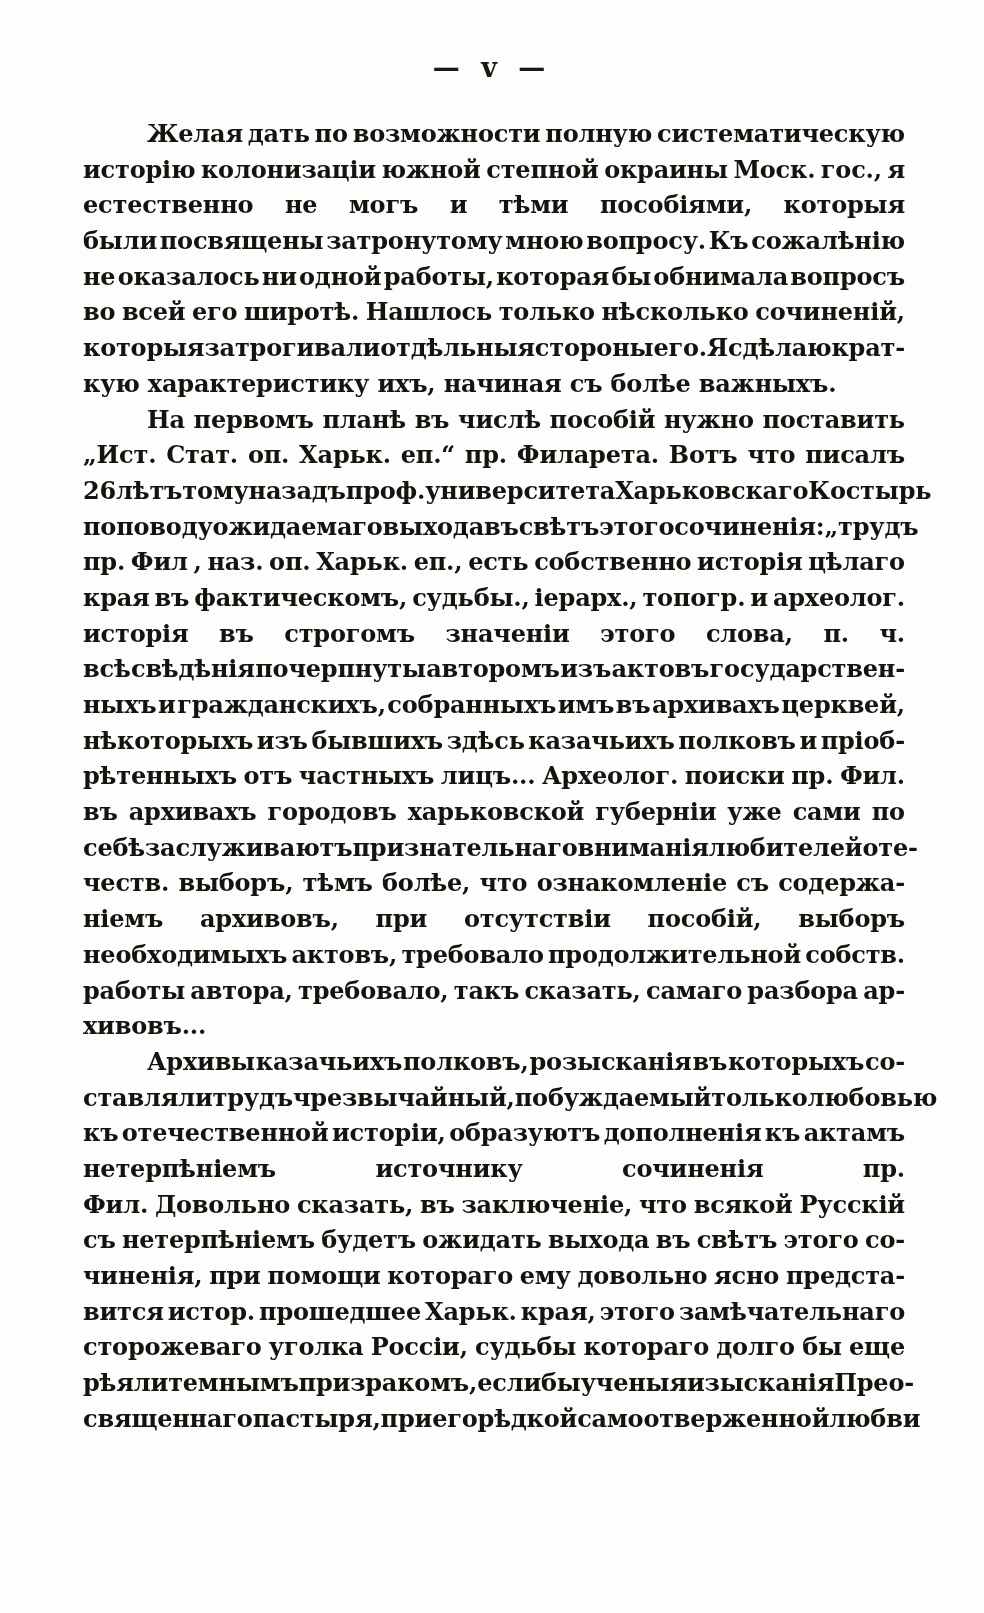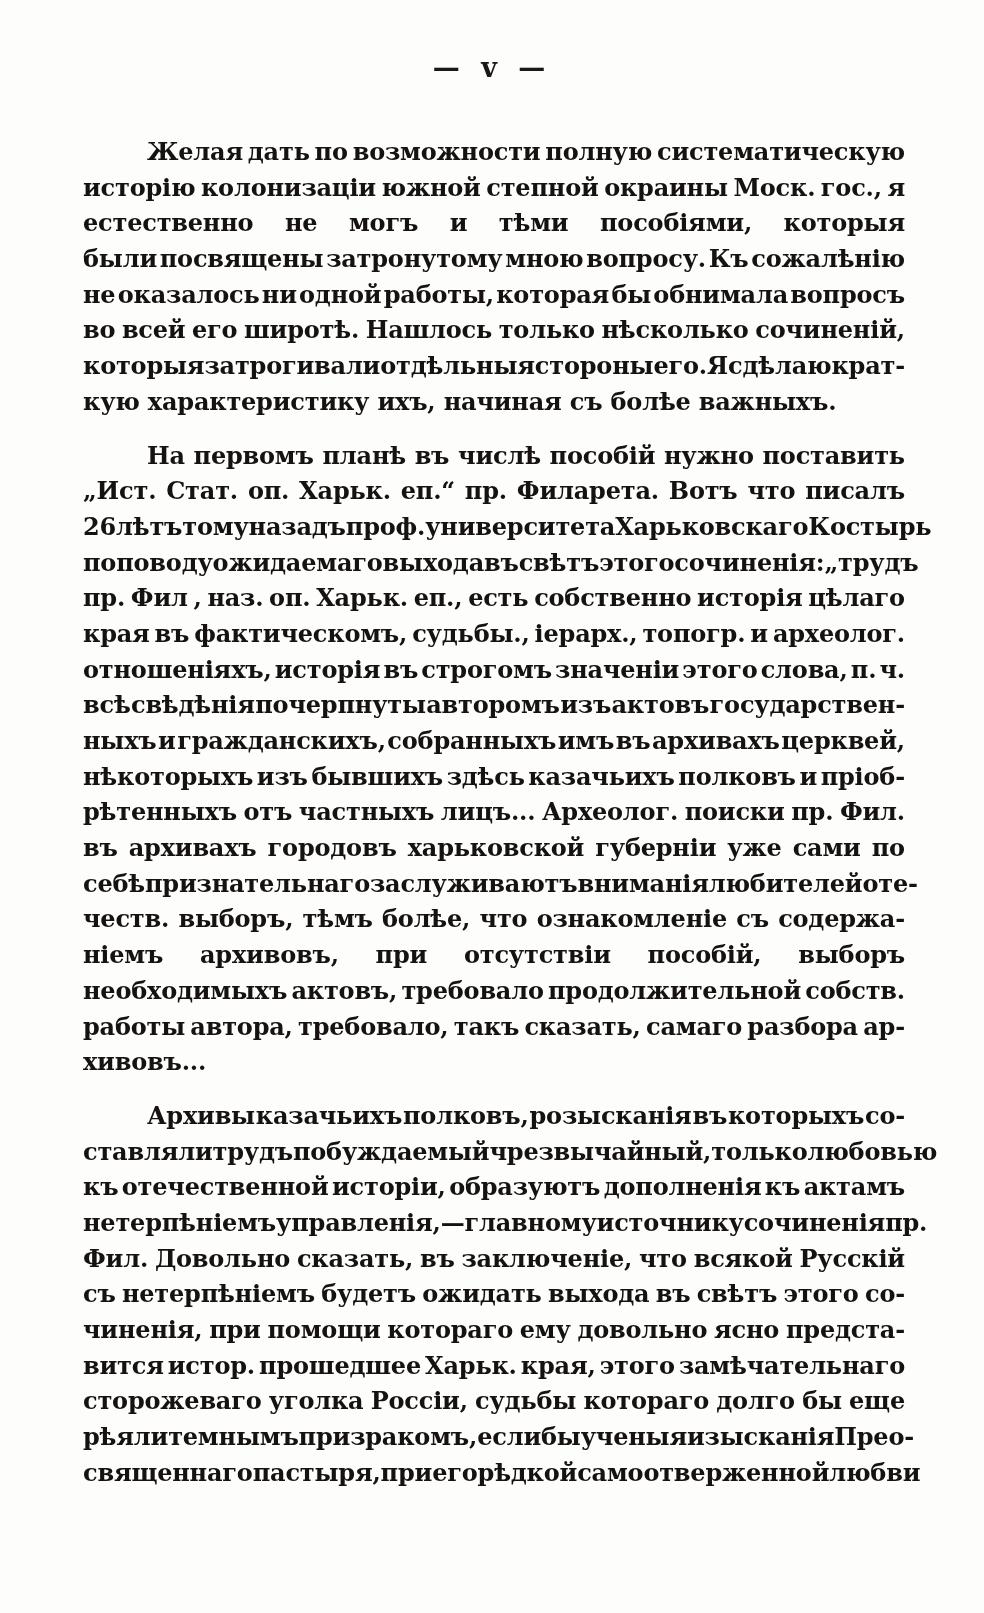--- a/index.html
+++ b/index.html
@@ -44,21 +44,20 @@
     align-items: baseline;
     height: 35.7px;
     line-height: 35.7px;
     font-size: 24px;
     letter-spacing: -0.2px;
     white-space: nowrap;
     overflow: visible;
   }
   .line.indent {
     padding-left: 64px;
-    margin-top: 18px;
   }
   .line.nojust {
     display: block;
     white-space: pre;
   }
   .line span {
     display: inline-block;
   }
 </style>
 </head>
@@ -198,21 +197,20 @@
           <span>края</span>
           <span>въ</span>
           <span>фактическомъ,</span>
           <span>судьбы.,</span>
           <span>іерарх.,</span>
           <span>топогр.</span>
           <span>и</span>
           <span>археолог.</span>
         </div>
         <div class="line">
-          <span>отношеніяхъ,</span>
           <span>исторія</span>
           <span>въ</span>
           <span>строгомъ</span>
           <span>значеніи</span>
           <span>этого</span>
           <span>слова,</span>
           <span>п.</span>
           <span>ч.</span>
         </div>
         <div class="line">
@@ -259,22 +257,22 @@
           <span>архивахъ</span>
           <span>городовъ</span>
           <span>харьковской</span>
           <span>губерніи</span>
           <span>уже</span>
           <span>сами</span>
           <span>по</span>
         </div>
         <div class="line">
           <span>себѣ</span>
+          <span>заслуживаютъ</span>
           <span>признательнаго</span>
-          <span>заслуживаютъ</span>
           <span>вниманія</span>
           <span>любителей</span>
           <span>оте-</span>
         </div>
         <div class="line">
           <span>честв.</span>
           <span>выборъ,</span>
           <span>тѣмъ</span>
           <span>болѣе,</span>
           <span>что</span>
@@ -315,37 +313,36 @@
           <span>казачьихъ</span>
           <span>полковъ,</span>
           <span>розысканія</span>
           <span>въ</span>
           <span>которыхъ</span>
           <span>со-</span>
         </div>
         <div class="line">
           <span>ставляли</span>
           <span>трудъ</span>
+          <span>чрезвычайный,</span>
           <span>побуждаемый</span>
-          <span>чрезвычайный,</span>
           <span>только</span>
           <span>любовью</span>
         </div>
         <div class="line">
           <span>къ</span>
           <span>отечественной</span>
           <span>исторіи,</span>
           <span>образуютъ</span>
           <span>дополненія</span>
           <span>къ</span>
           <span>актамъ</span>
         </div>
         <div class="line">
           <span>нетерпѣніемъ</span>
-          <span>управленія,—главному</span>
           <span>источнику</span>
           <span>сочиненія</span>
           <span>пр.</span>
         </div>
         <div class="line">
           <span>Фил.</span>
           <span>Довольно</span>
           <span>сказать,</span>
           <span>въ</span>
           <span>заключеніе,</span>

